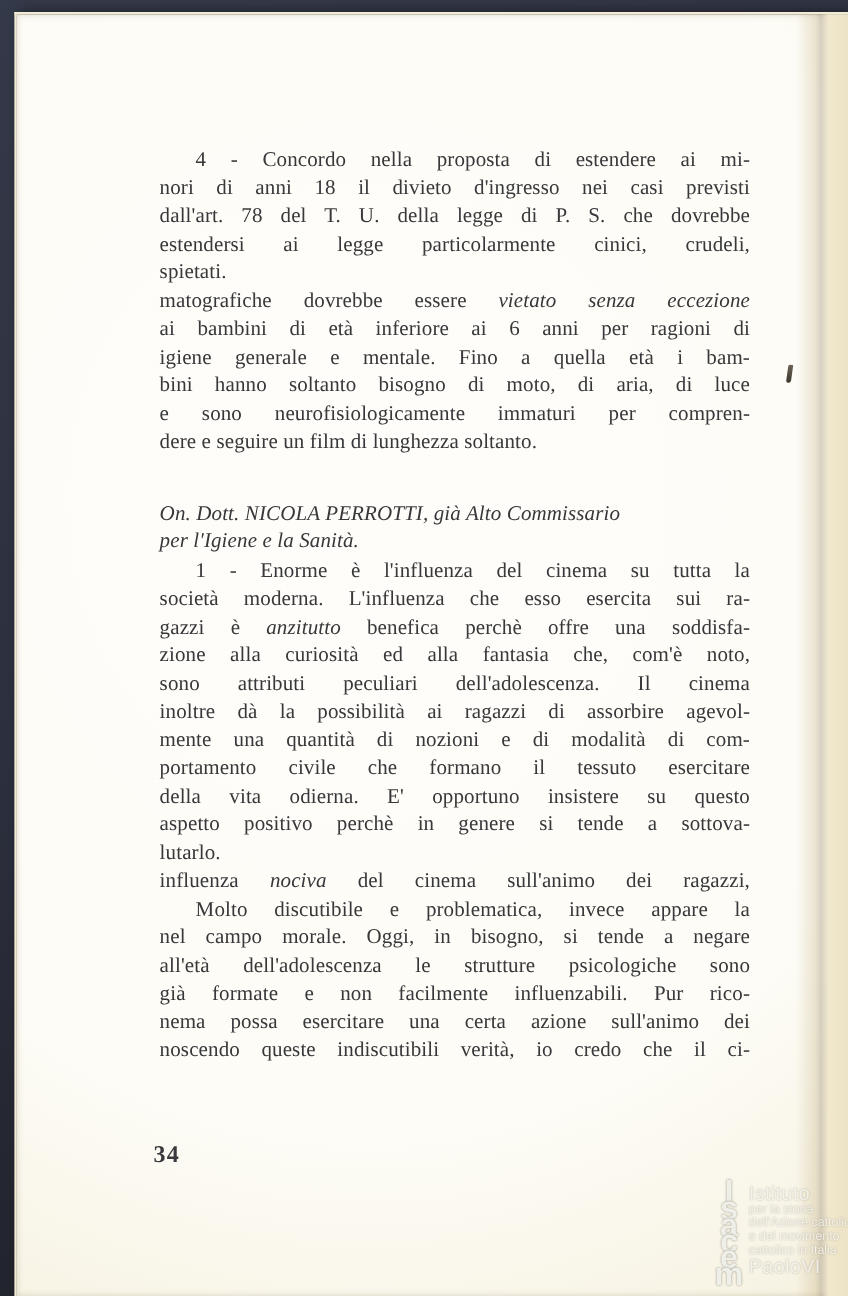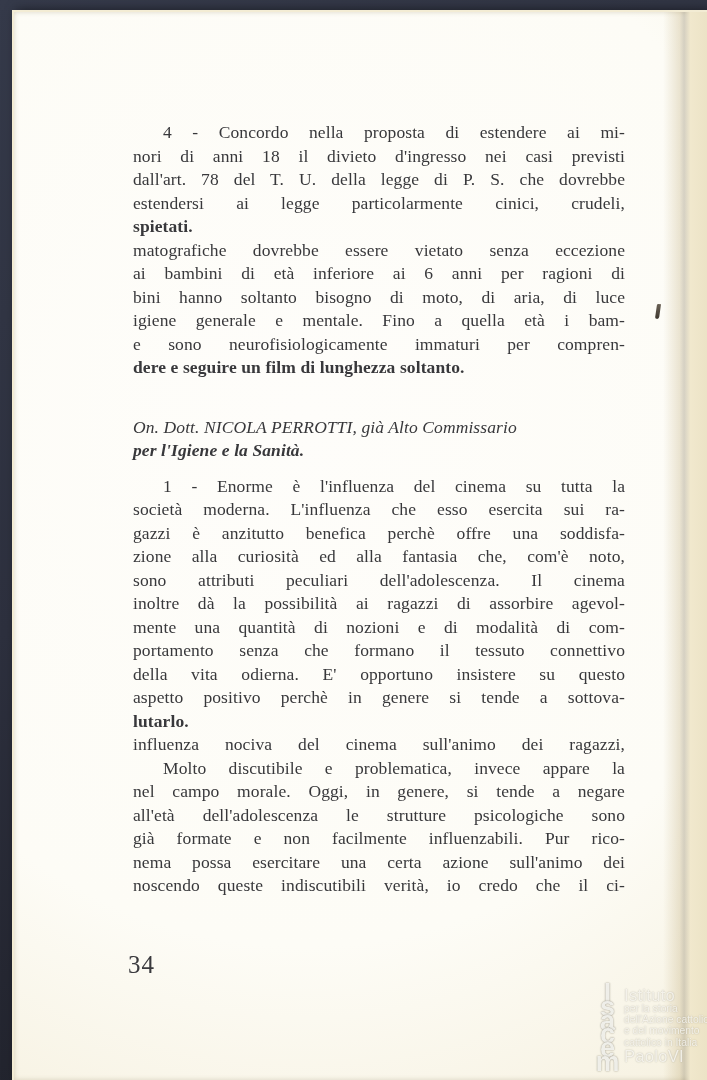--- a/index.html
+++ b/index.html
@@ -66,41 +66,41 @@
   }
   .para { margin: 0; }
   .para .line {
     text-align: justify;
     text-align-last: justify;
     text-justify: inter-word;
     white-space: normal;
     height: 23.5px;
     overflow: visible;
   }
-  .para .line.last { text-align-last: left; font-weight: bold; }
+  .para .line.last { text-align-last: left; }
   .para.body .line.first { padding-left: 30px; }
   .para.heading {
     margin-top: 36px;
-    margin-bottom: 12px;
+    margin-bottom: 1px;
     font-style: italic;
   }
   .para.heading .line {
     text-align: left;
     text-align-last: left;
     padding-left: 30px;
     text-indent: -30px;
   }
-  .it { }
+  .it { font-style: italic; }
   
   .page-number {
     position: absolute;
     left: 114px;
     top: 939px;
-    font-size: 25px;
-    font-weight: normal;
+    font-size: 20px;
+    font-weight: bold;
     color: #3a3a3e;
     letter-spacing: 1px;
   }
   
   .watermark {
     position: absolute;
     left: 580px;
     top: 972px;
     width: 122px;
     display: flex;
@@ -145,46 +145,46 @@
         <div class="para body">
           <div class="line first"><span>4 - Concordo nella proposta di estendere ai mi-</span></div>
           <div class="line"><span>nori di anni 18 il divieto d'ingresso nei casi previsti</span></div>
           <div class="line"><span>dall'art. 78 del T. U. della legge di P. S. che dovrebbe</span></div>
           <div class="line"><span>estendersi ai legge particolarmente cinici, crudeli,</span></div>
           <div class="line last"><span>spietati.</span></div>
         </div>
         <div class="para body">
           <div class="line"><span>matografiche dovrebbe essere </span><span class="it">vietato senza eccezione</span></div>
           <div class="line"><span>ai bambini di età inferiore ai 6 anni per ragioni di</span></div>
+          <div class="line"><span>igiene generale e mentale. Fino a quella età i bam-</span></div>
           <div class="line"><span>bini hanno soltanto bisogno di moto, di aria, di luce</span></div>
-          <div class="line"><span>igiene generale e mentale. Fino a quella età i bam-</span></div>
           <div class="line"><span>e sono neurofisiologicamente immaturi per compren-</span></div>
           <div class="line last"><span>dere e seguire un film di lunghezza soltanto.</span></div>
         </div>
         <div class="para heading">
           <div class="line first"><span>On. Dott. NICOLA PERROTTI, già Alto Commissario</span></div>
           <div class="line last"><span>per l'Igiene e la Sanità.</span></div>
         </div>
         <div class="para body">
           <div class="line first"><span>1 - Enorme è l'influenza del cinema su tutta la</span></div>
           <div class="line"><span>società moderna. L'influenza che esso esercita sui ra-</span></div>
           <div class="line"><span>gazzi è </span><span class="it">anzitutto</span><span> benefica perchè offre una soddisfa-</span></div>
           <div class="line"><span>zione alla curiosità ed alla fantasia che, com'è noto,</span></div>
           <div class="line"><span>sono attributi peculiari dell'adolescenza. Il cinema</span></div>
           <div class="line"><span>inoltre dà la possibilità ai ragazzi di assorbire agevol-</span></div>
           <div class="line"><span>mente una quantità di nozioni e di modalità di com-</span></div>
-          <div class="line"><span>portamento senza che formano il tessuto connettivo</span></div>
+          <div class="line"><span>portamento civile che formano il tessuto esercitare</span></div>
           <div class="line"><span>della vita odierna. E' opportuno insistere su questo</span></div>
           <div class="line"><span>aspetto positivo perchè in genere si tende a sottova-</span></div>
           <div class="line last"><span>lutarlo.</span></div>
         </div>
         <div class="para body">
           <div class="line"><span>influenza </span><span class="it">nociva</span><span> del cinema sull'animo dei ragazzi,</span></div>
           <div class="line first"><span>Molto discutibile e problematica, invece appare la</span></div>
-          <div class="line"><span>nel campo morale. Oggi, in genere, si tende a negare</span></div>
+          <div class="line"><span>nel campo morale. Oggi, in bisogno, si tende a negare</span></div>
           <div class="line"><span>all'età dell'adolescenza le strutture psicologiche sono</span></div>
           <div class="line"><span>già formate e non facilmente influenzabili. Pur rico-</span></div>
           <div class="line"><span>nema possa esercitare una certa azione sull'animo dei</span></div>
           <div class="line"><span>noscendo queste indiscutibili verità, io credo che il ci-</span></div>
         </div>
       </div>
 
     <div class="page-number">34</div>
 
     <div class="watermark">

